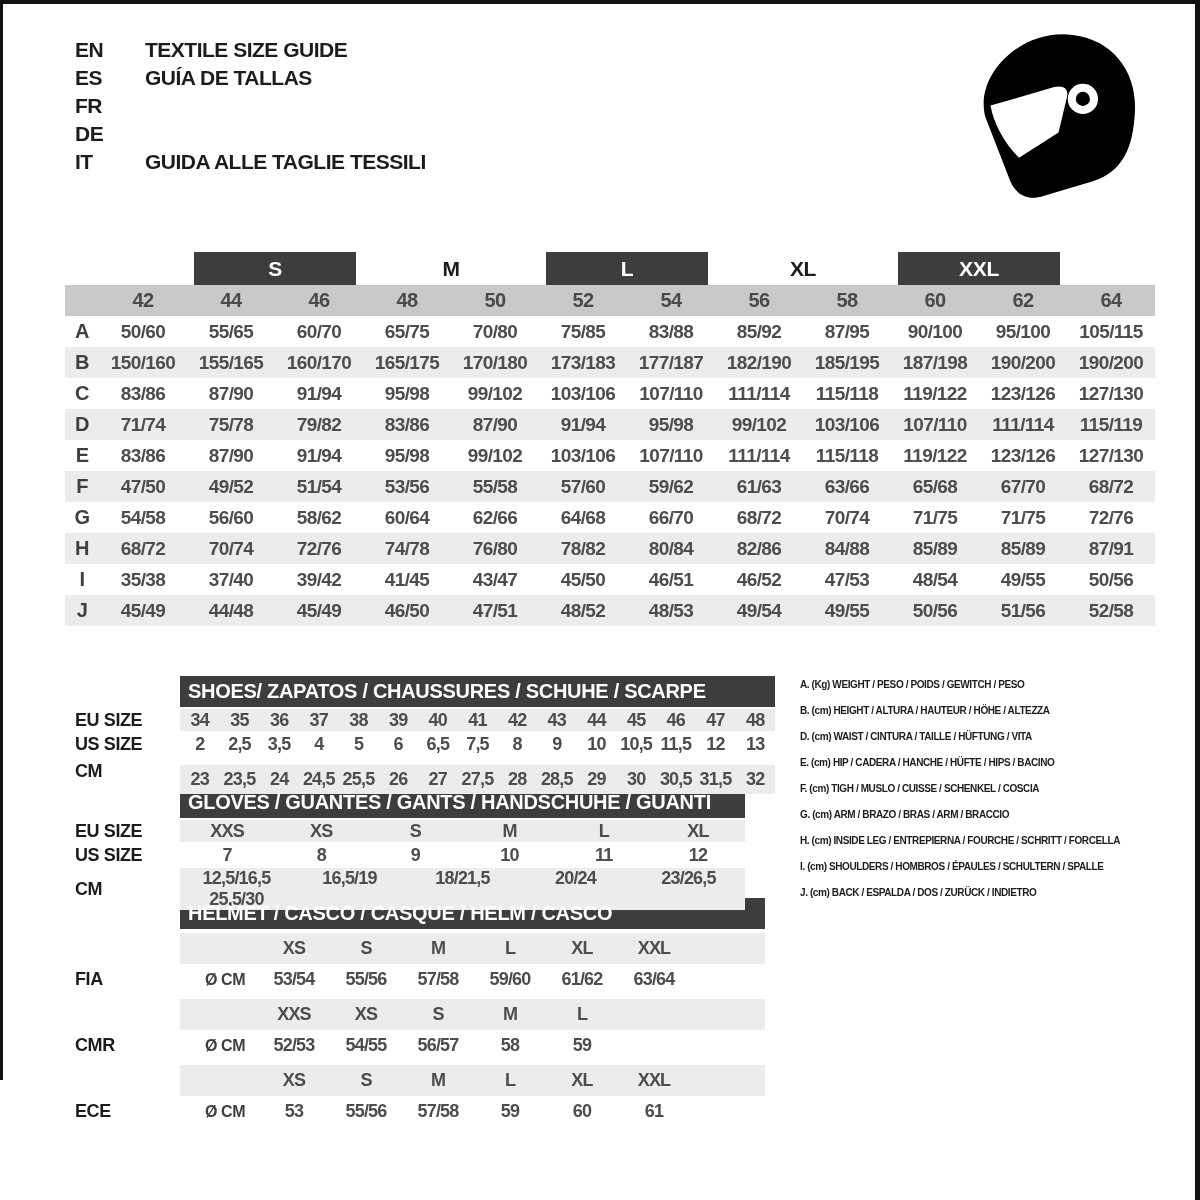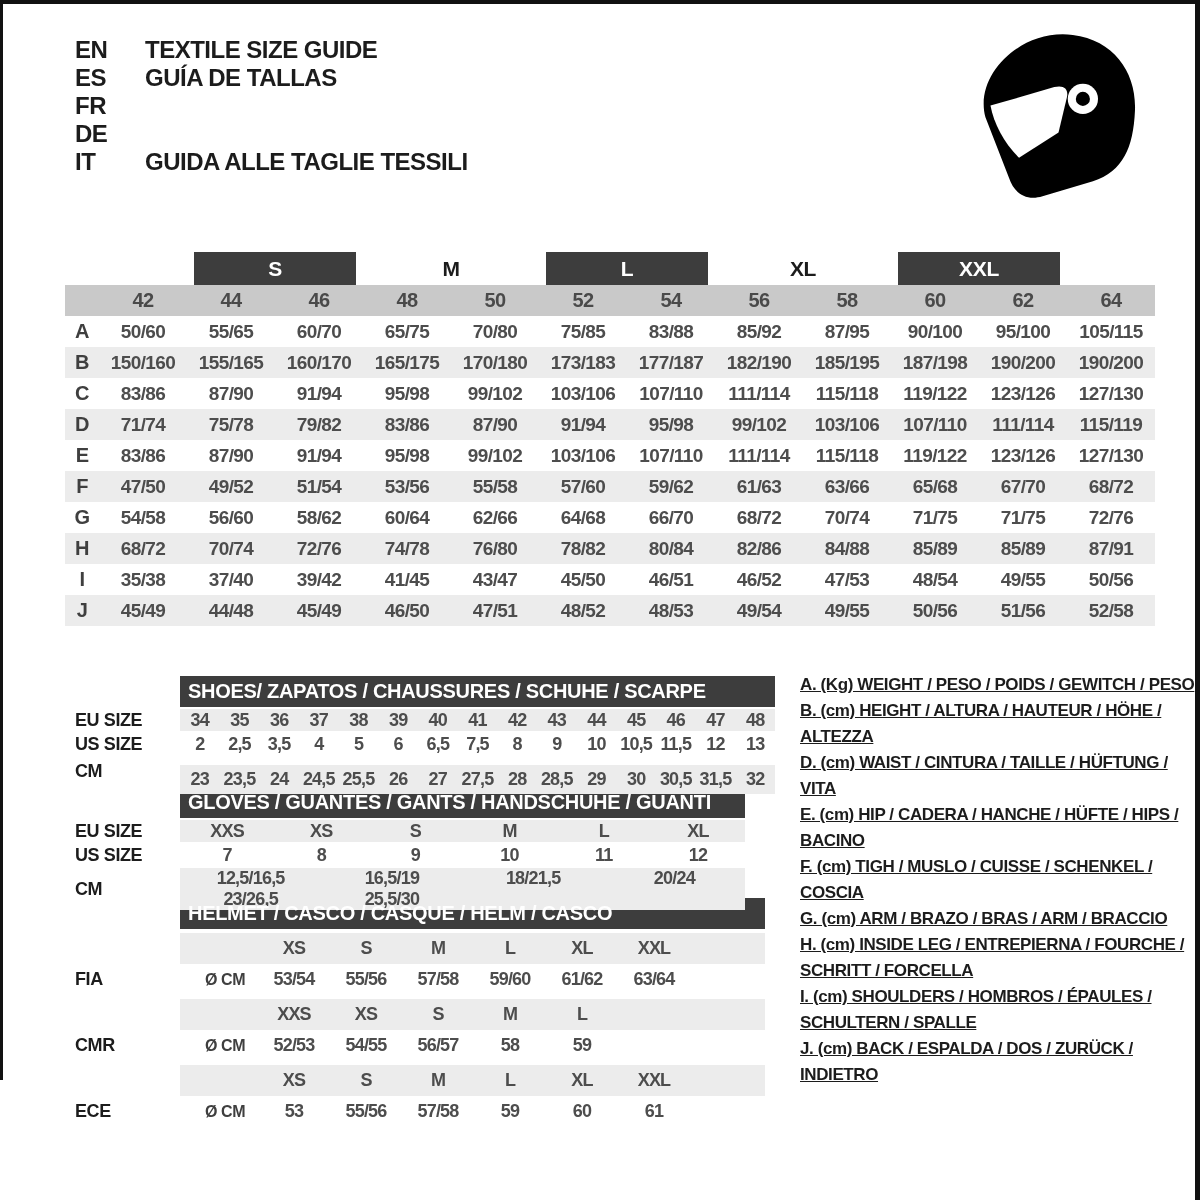--- a/index.html
+++ b/index.html
@@ -9,21 +9,21 @@
        -webkit-font-smoothing:antialiased;overflow:hidden;}
   .edge{position:absolute;background:var(--border,#111);}
   #edge-top{left:0;top:0;width:1200px;height:4px;}
   #edge-left{left:0;top:0;width:3px;height:1080px;}
   #edge-right{right:0;top:0;width:5px;height:1200px;}
 
   
   #langs{position:absolute;left:75px;top:36px;}
   .lang-row{display:grid;grid-template-columns:48px auto;column-gap:22px;
             height:28px;align-items:center;}
-  .lang-code,.lang-label{font-size:24px;letter-spacing:-0.5px;color:var(--ink);white-space:nowrap;}
+  .lang-code,.lang-label{font-size:21px;letter-spacing:-0.5px;color:var(--ink);white-space:nowrap;}
 
   
   #helmet-icon{position:absolute;left:972px;top:24px;width:168px;height:180px;}
 
   
   #main-table{position:absolute;left:65px;top:252px;width:1090px;}
   .grow{display:grid;grid-template-columns:34px repeat(12,1fr);height:33px;}
   .gcell{display:flex;align-items:center;justify-content:center;
          font-size:21px;letter-spacing:-0.3px;color:var(--ink);}
   .gcell.boxed{background:var(--dark);color:#fff;margin:0 7px;}
@@ -50,21 +50,21 @@
   .shade{background:var(--stripe);}
   .scell{text-align:center;font-size:18px;letter-spacing:-0.8px;color:var(--val);white-space:nowrap;}
   
   .hsection{margin-top:4px;}
   .hrow{display:grid;grid-template-columns:115px 1fr;height:31px;}
   .hband{display:grid;grid-template-columns:78px repeat(6,72px) 1fr;align-items:center;height:100%;}
   .hprefix{padding-left:12px;font-size:16px;letter-spacing:-0.4px;color:#3f3f3f;white-space:nowrap;text-align:center;}
 
   
   #legend{position:absolute;left:800px;top:672px;width:396px;}
-  .legend-line{font-size:17px;line-height:26px;letter-spacing:-0.4px;color:var(--ink);text-decoration:underline;}
+  .legend-line{font-size:10px;line-height:26px;letter-spacing:-0.4px;color:var(--ink);}
 </style>
 </head>
 <body style="--dark: #3d3d3d; --band: #c9c9c9; --stripe: #ececec; --ink: #1c1c1c; --val: #4d4d4d; --border: #111111;">
 
 <div class="edge" id="edge-top"></div>
 <div class="edge" id="edge-left"></div>
 <div class="edge" id="edge-right"></div>
 
 <div id="langs">
     <div class="lang-row">
@@ -359,21 +359,21 @@
             <div class="scell">7</div>
             <div class="scell">8</div>
             <div class="scell">9</div>
             <div class="scell">10</div>
             <div class="scell">11</div>
             <div class="scell">12</div>
           </div>
         </div>
         <div class="subrow">
           <div class="sublabel">CM</div>
-          <div class="band shade" style="grid-template-columns: repeat(4, 1fr);">
+          <div class="band shade" style="grid-template-columns: repeat(5, 1fr);">
             <div class="scell">12,5/16,5</div>
             <div class="scell">16,5/19</div>
             <div class="scell">18/21,5</div>
             <div class="scell">20/24</div>
             <div class="scell">23/26,5</div>
             <div class="scell">25,5/30</div>
           </div>
         </div>
       </div>
   </section>

